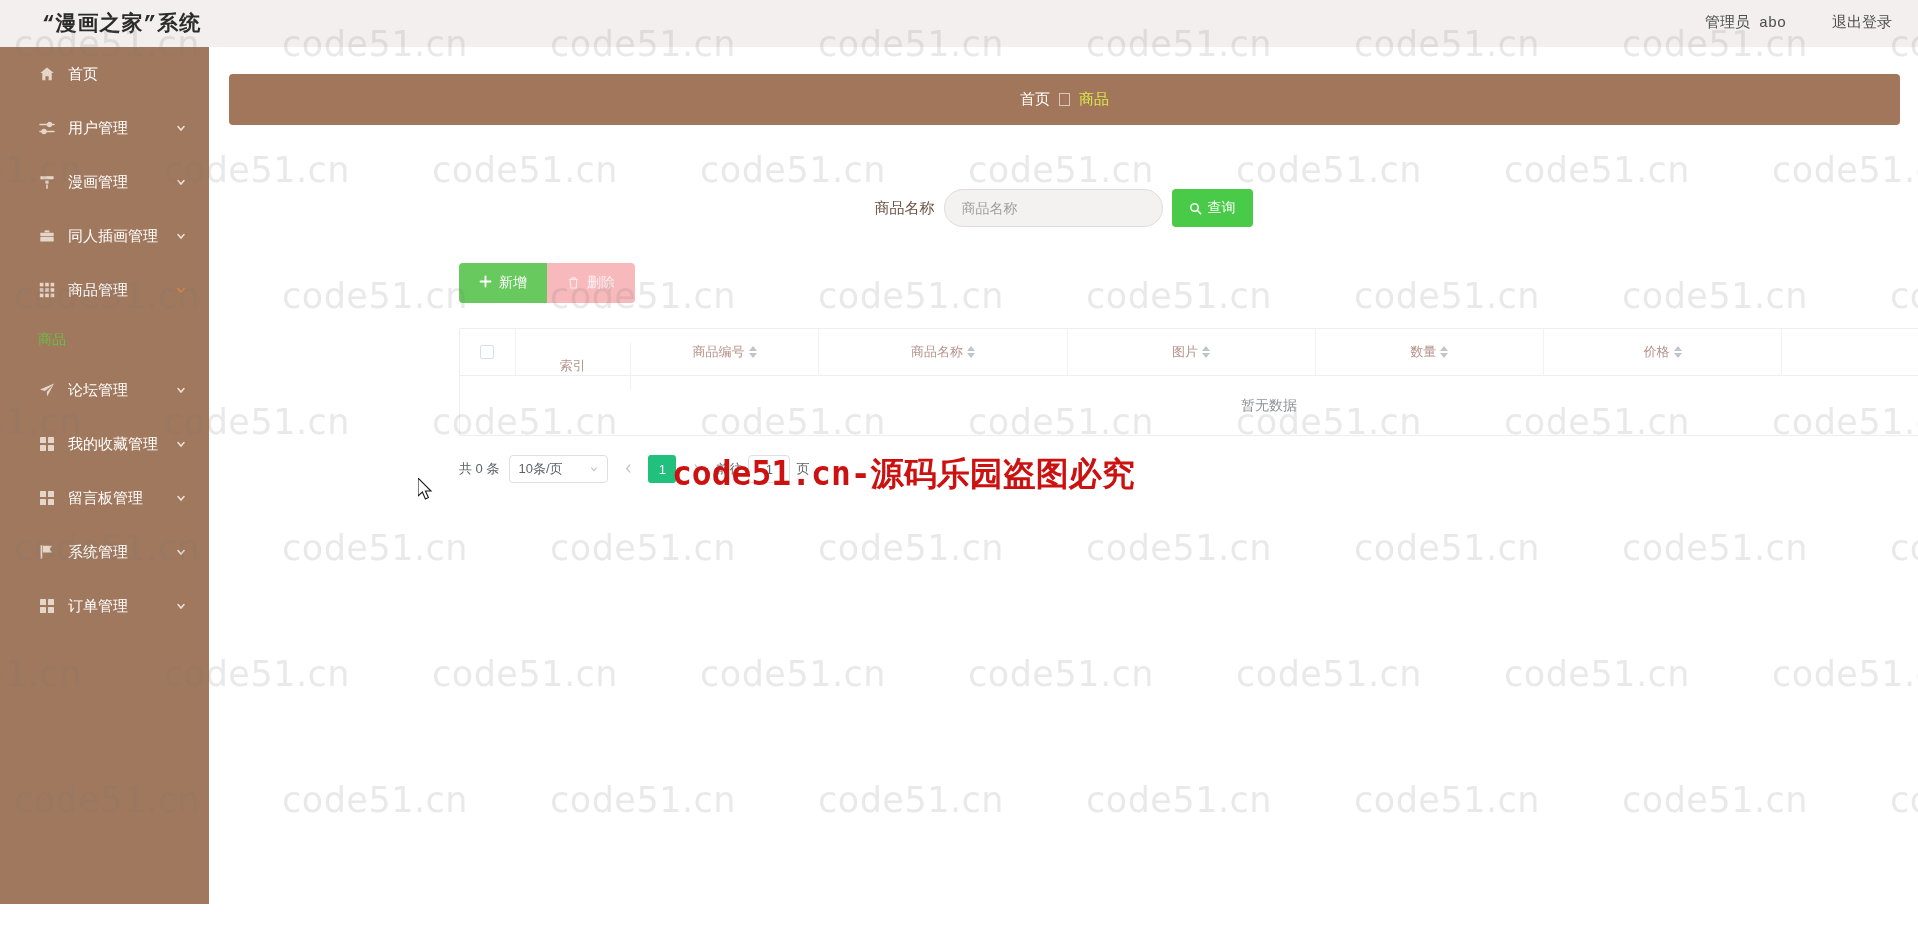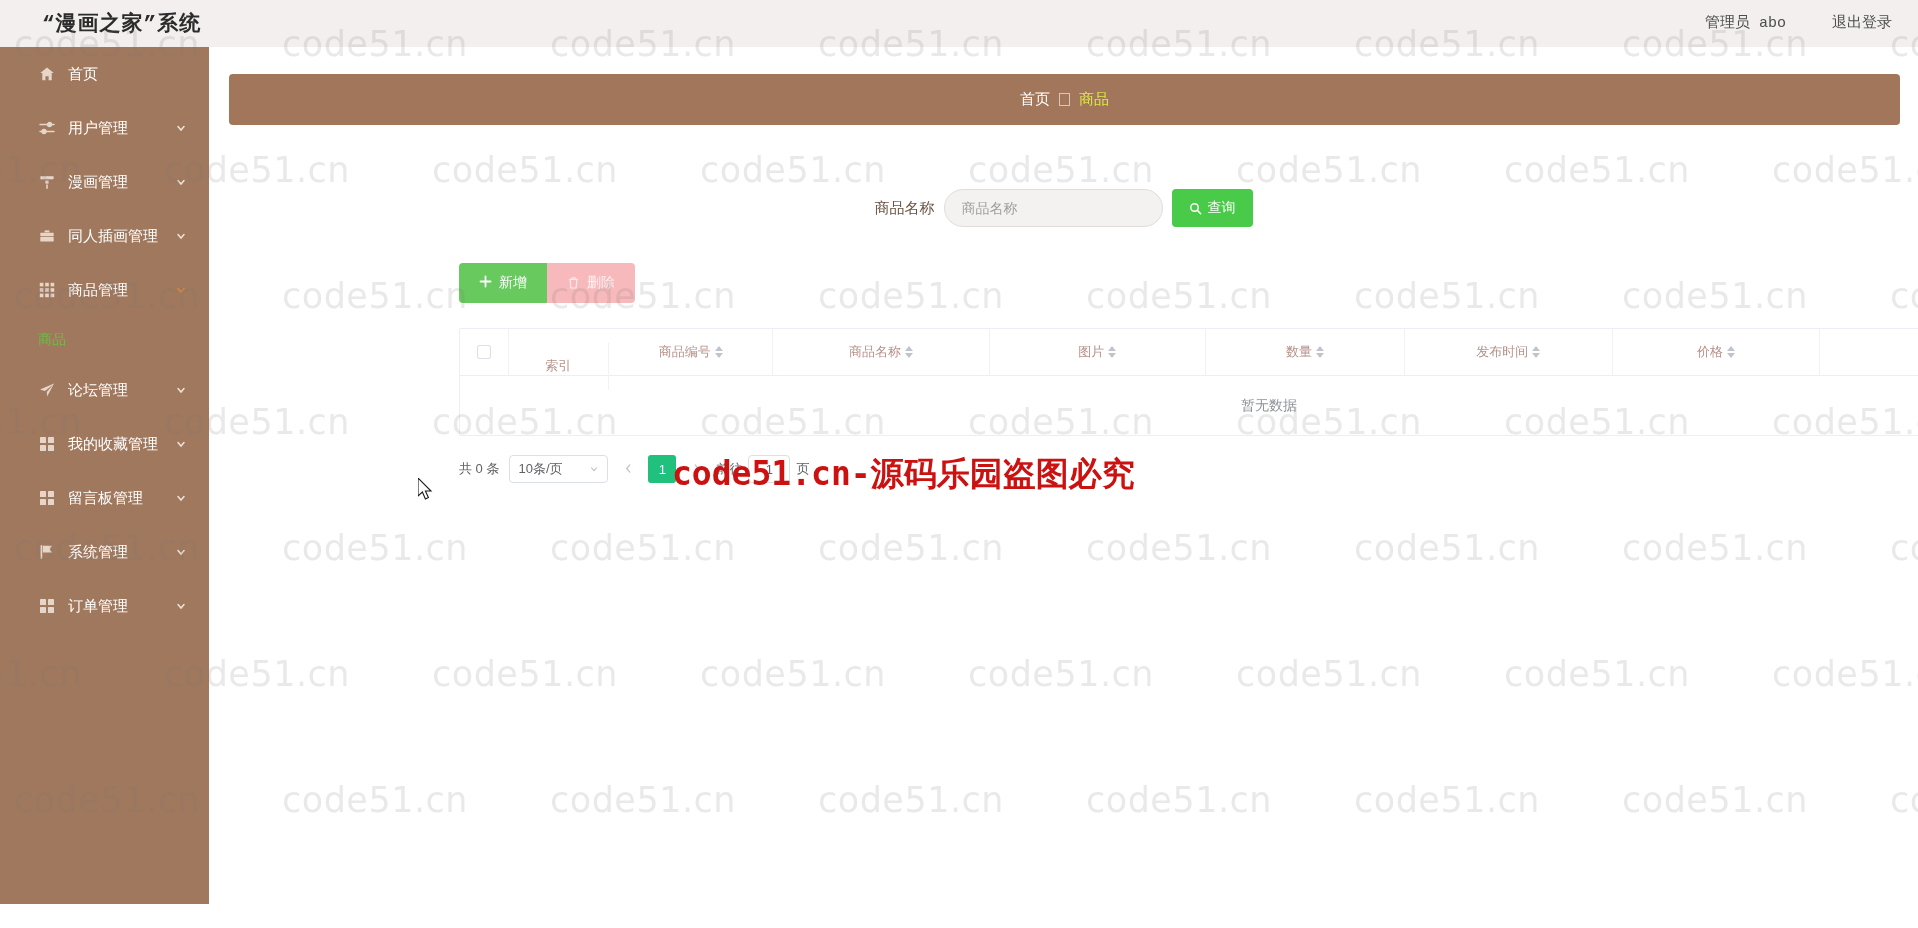--- a/index.html
+++ b/index.html
@@ -537,27 +537,20 @@
           </div>
           <div class="th" style="width:250px">
             <span>图片</span>
             <span class="sorter">
               <i class="up"></i>
               <i class="dn"></i>
             </span>
           </div>
           <div class="th" style="width:230px">
             <span>数量</span>
-            <span class="sorter">
-              <i class="up"></i>
-              <i class="dn"></i>
-            </span>
-          </div>
-          <div class="th" style="width:240px">
-            <span>发布时间</span>
             <span class="sorter">
               <i class="up"></i>
               <i class="dn"></i>
             </span>
           </div>
           <div class="th" style="width:240px">
             <span>价格</span>
             <span class="sorter">
               <i class="up"></i>
               <i class="dn"></i>

